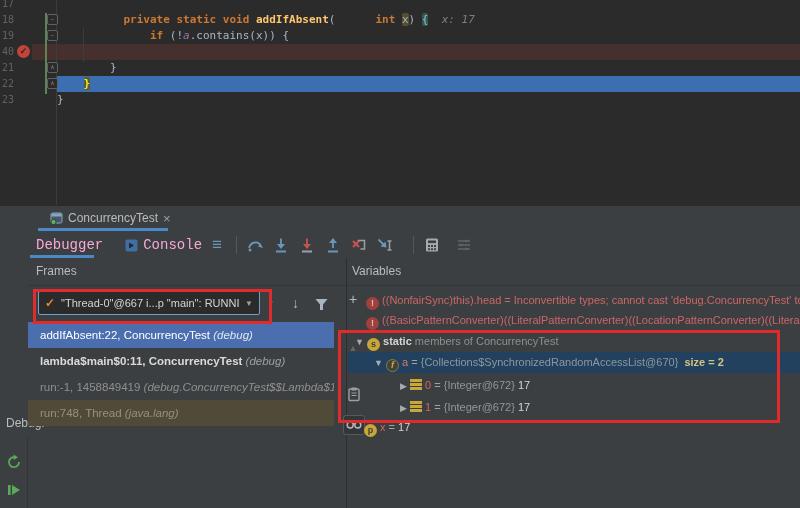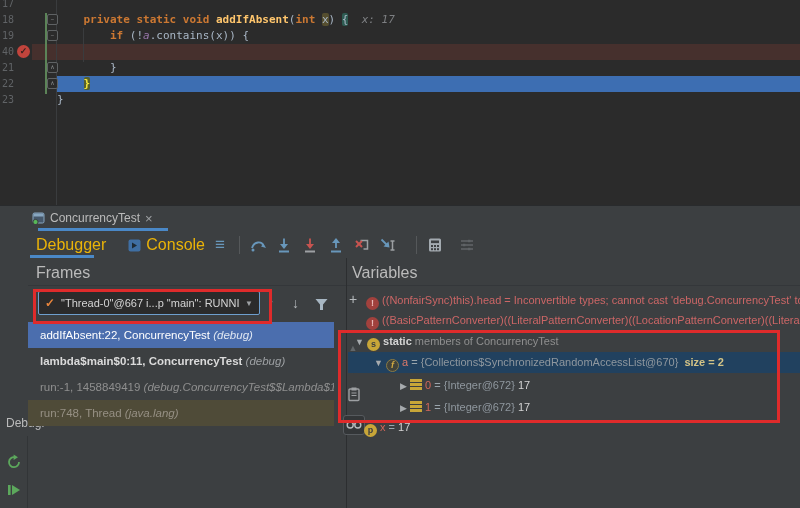--- a/index.html
+++ b/index.html
@@ -6,21 +6,21 @@
   #stage{position:relative;width:800px;height:508px;background:#2b2b2b;overflow:hidden;
          font-family:"Liberation Sans",sans-serif;-webkit-font-smoothing:antialiased;}
   .abs{position:absolute;}
 
   
   #editor{position:absolute;left:0;top:0;width:800px;height:205px;background:#2b2b2b;}
   .lnum{position:absolute;left:2px;width:16px;height:16px;color:#606366;
         font:10px "DejaVu Sans Mono",monospace;line-height:16px;}
   .code-row{position:absolute;left:57px;width:743px;height:16px;white-space:pre;
             font-family:"DejaVu Sans Mono",monospace;font-size:11px;line-height:16px;color:#a9b7c6;}
-  .kw{color:#cc7832;font-weight:bold;}
+  .kw{color:#cc7832;font-weight:bold;margin-left:40px;}
   .mdecl{color:#ffc66d;font-weight:bold;}
   .field{color:#9876aa;font-style:italic;}
   .hint{color:#7d7f82;font-style:italic;}
   .hint-hl{color:#cf8e3c;font-style:italic;font-weight:bold;}
   .khaki{background:#554e2f;border-radius:2px;}
   .teal{background:#2e5b52;border-radius:2px;}
   .exec-band{position:absolute;left:32px;top:44px;width:768px;height:16px;background:#46302d;}
   .caret-band{position:absolute;left:57px;top:76px;width:743px;height:16px;background:#3d6eb2;}
   .gutter-sep{position:absolute;left:56px;top:0;width:1px;height:205px;background:#3a3c3e;}
   .indent-guide{position:absolute;left:83px;top:28px;width:1px;height:34px;background:#3a3c3e;}
@@ -38,28 +38,28 @@
   .dbg-tab{position:absolute;left:42px;top:207px;height:20px;display:flex;align-items:center;gap:5px;
            color:#bbbbbb;font-size:12px;}
   .hdr-close{color:#9da0a3;font-size:13px;line-height:13px;}
 
   
   .lbar{position:absolute;left:0;top:230px;width:28px;height:278px;border-right:1px solid #323537;box-sizing:border-box;}
   .lbar-btn{position:absolute;left:6px;width:16px;height:16px;}
 
   
   .steps{position:absolute;left:36px;top:231px;height:26px;display:flex;align-items:center;}
-  .ttab{font-size:16px;color:#eab308;}
+  .ttab{font-size:14px;color:#f9a8d4;font-family:Liberation Mono, monospace;}
   .ttab-underline{position:absolute;left:30px;top:254px;width:64px;height:3px;background:#4a88c7;}
   .tsep{width:1px;height:18px;background:#55585a;margin:0 10px;}
   .ticon{width:16px;height:16px;margin-right:10px;}
   .eq-icon{color:#6897bb;font-size:17px;font-weight:bold;margin:0 4px 0 10px;line-height:16px;}
 
   
-  .panel-title{position:absolute;top:264px;font-size:16px;color:#bbbbbb;}
+  .panel-title{position:absolute;top:264px;font-size:12px;color:#bbbbbb;}
   .panel-hdr-line{position:absolute;left:28px;top:285px;width:772px;height:1px;background:#34373a;}
   .vdivider{position:absolute;left:346px;top:258px;width:1px;height:250px;background:#2c2e30;}
 
   
   .thread-dd{position:absolute;left:38px;top:291px;width:222px;height:24px;background:#2b2b2b;
              border:1px solid #6e9fce;border-radius:2px;display:flex;align-items:center;gap:6px;
              padding:0 6px;box-sizing:border-box;}
   .thread-dd .chk{color:#e8853c;font-weight:bold;font-size:12px;}
   .thread-dd .txt{color:#d4d4d4;font-size:11px;white-space:nowrap;overflow:hidden;flex:1;}
   .thread-dd .arr{color:#9da0a3;font-size:8px;}
@@ -138,21 +138,21 @@
     <div class="code-row" style="top:60px"><span>        }</span></div>
 
     <div class="code-row" style="top:76px"><span>    </span><span class="brace-sel">}</span></div>
 
     <div class="code-row" style="top:92px"><span>}</span></div>
   </div>
 
   <div id="debugwin">
 
     <div class="hdr-label">Debug:</div>
-    <div class="dbg-tab" style="left:32px;top:2px;position:absolute">
+    <div class="dbg-tab" style="left:50px;top:2px;position:absolute">
       <svg width="13" height="12">
         <rect x="1" y="1" width="11" height="10" rx="1.5" fill="#46586b" stroke="#87a6c0" stroke-width="1"></rect>
         <rect x="1.5" y="1.5" width="10" height="3" fill="#87a6c0"></rect>
         <circle cx="3.5" cy="10" r="2.6" fill="#57b857" stroke="#3c3f41" stroke-width="1"></circle>
       </svg>
       <span>ConcurrencyTest</span>
       <span class="hdr-close">×</span>
     </div>
     <div class="abs" style="left:38px;top:22px;width:130px;height:3px;background:#4a88c7"></div>
 

